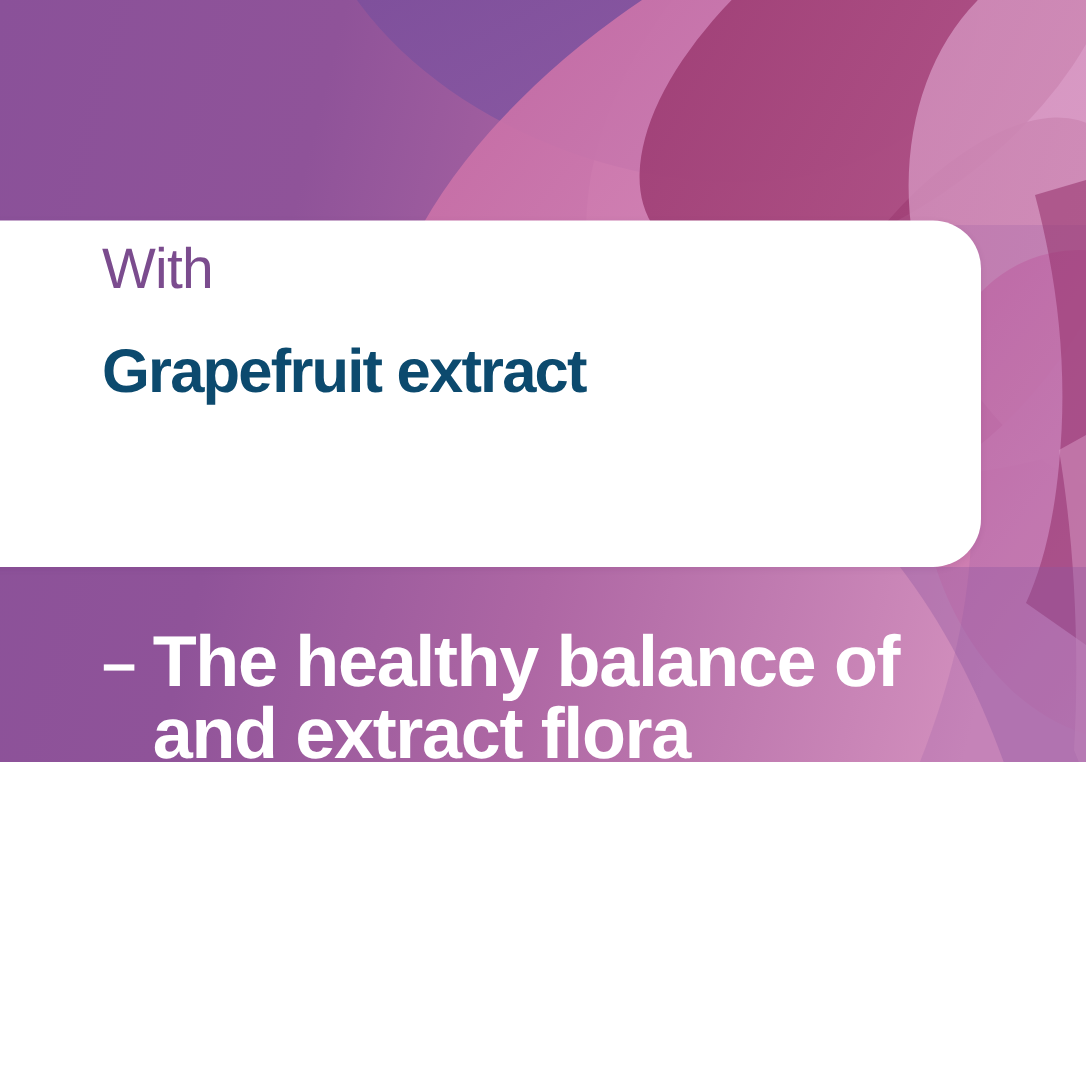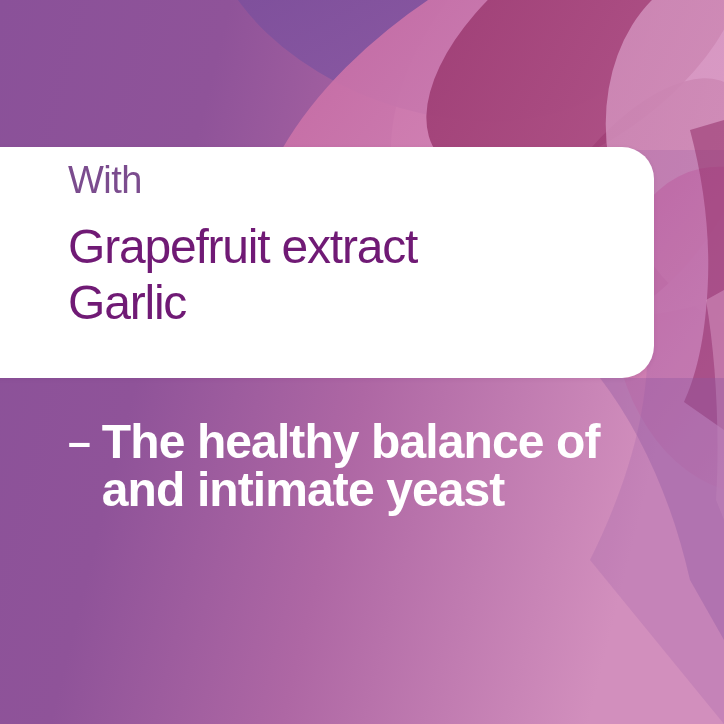--- a/index.html
+++ b/index.html
@@ -3,21 +3,21 @@
 <meta charset="utf-8">
 <style>
   html, body {
     margin: 0;
     padding: 0;
     background: #ffffff;
   }
   .banner {
     position: relative;
     width: 724px;
-    height: 724px;
+    height: 508px;
     overflow: hidden;
     font-family: "Liberation Sans", sans-serif;
     background: linear-gradient(100deg, #8a5199 0%, #8e5299 26%, #a4609f 52%, #bd72ab 74%, #cb80b2 100%);
   }
 
   
   .artwork {
     position: absolute;
     inset: 0;
     width: 724px;
@@ -52,24 +52,24 @@
     font-weight: 400;
     letter-spacing: -0.5px;
     color: #7b4c8e;
     line-height: 1;
     white-space: nowrap;
   }
   .ingredients {
     position: absolute;
     left: 0;
     top: 72px;
-    font-size: 48px;
-    font-weight: 400;
+    font-size: 41px;
+    font-weight: 700;
     letter-spacing: -1.2px;
-    color: #701a75;
+    color: #0c4a6e;
     line-height: 56px;
     white-space: nowrap;
   }
   .ingredients .line { display: block; }
 
   
   .lower {
     position: absolute;
     left: 68px;
     top: 418px;
@@ -167,28 +167,27 @@
 
       <path d="M 600 378 C 640 430 672 500 690 580 L 724 640 L 724 378 Z" fill="#8c55a0" opacity="0.35"></path>
     </g>
   </svg>
 
   <div class="card">
     <div class="card-inner">
       <div class="with-label">With</div>
       <div class="ingredients">
         <span class="line">Grapefruit extract</span>
-        <span class="line">Garlic</span>
       </div>
     </div>
   </div>
 
   <div class="lower">
     <div class="bullet-row">
       <span class="bullet-dash">–</span>
       <span class="bullet-text">
         <span class="line">The healthy balance of</span>
-        <span class="line">and intimate yeast</span>
+        <span class="line">and extract flora</span>
       </span>
     </div>
   </div>
 
 </div>
 
 </body></html>

